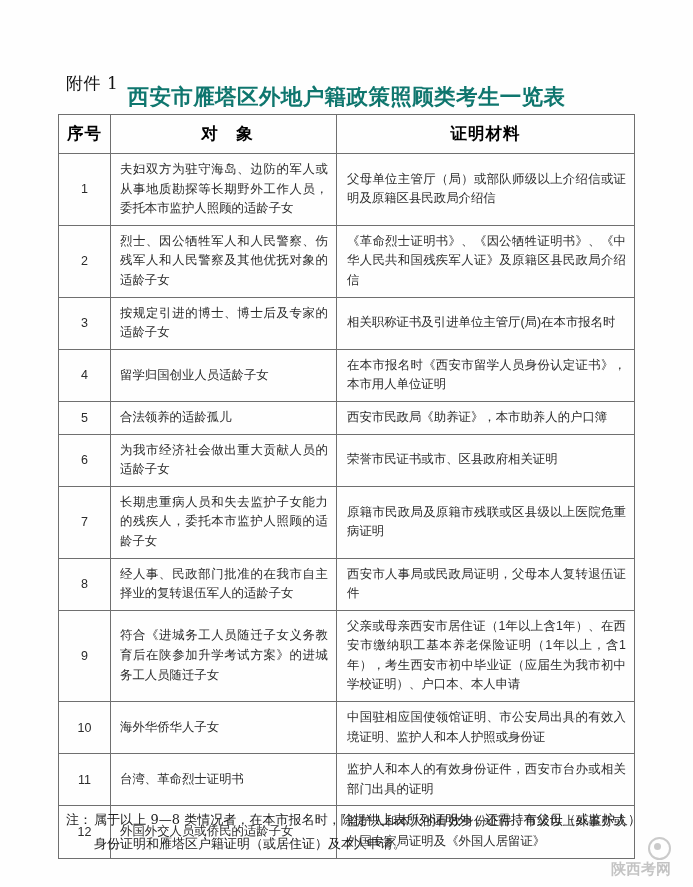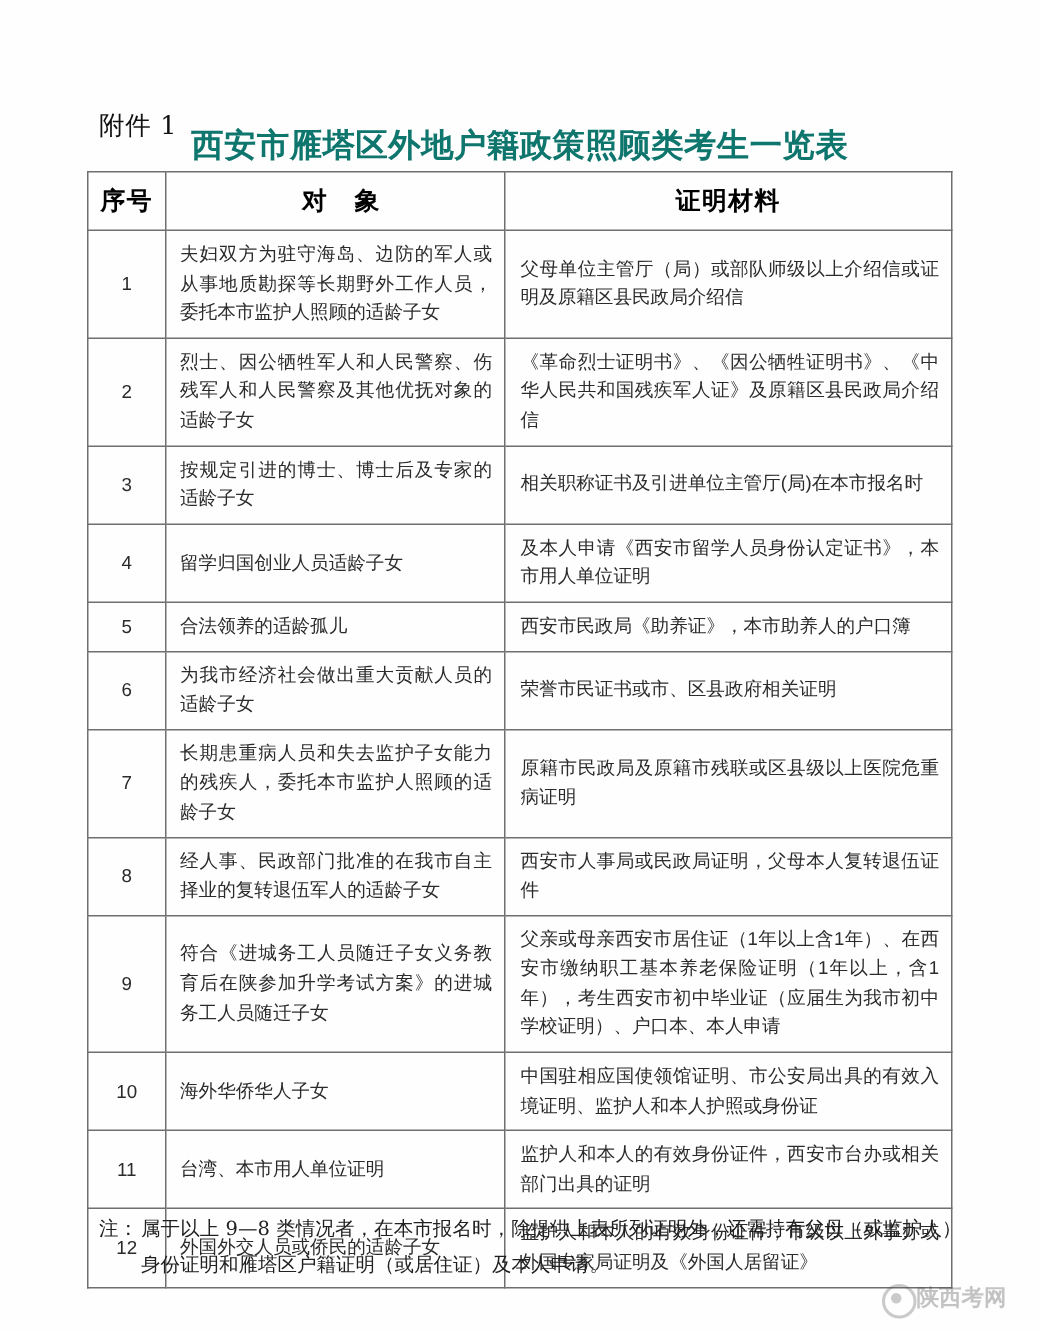--- a/index.html
+++ b/index.html
@@ -121,24 +121,25 @@
     text-align: justify;
     text-justify: inter-ideograph;
   }
 
   
   .watermark {
     position: absolute;
     right: 22px;
     bottom: 8px;
     display: flex;
-    align-items: flex-start;
+    align-items: flex-end;
     gap: 0;
     opacity: 0.30;
     filter: blur(0.35px);
+    flex-direction: column;
   }
   .watermark .wm-logo {
     width: 19px;
     height: 19px;
     border-radius: 50%;
     border: 2px solid #555;
     position: relative;
     flex: none;
   }
   .watermark .wm-logo::after {
@@ -195,21 +196,21 @@
           <td class="cell-proof">《革命烈士证明书》、《因公牺牲证明书》、《中华人民共和国残疾军人证》及原籍区县民政局介绍信</td>
         </tr>
         <tr>
           <td class="cell-no">3</td>
           <td class="cell-obj">按规定引进的博士、博士后及专家的适龄子女</td>
           <td class="cell-proof">相关职称证书及引进单位主管厅(局)在本市报名时</td>
         </tr>
         <tr>
           <td class="cell-no">4</td>
           <td class="cell-obj">留学归国创业人员适龄子女</td>
-          <td class="cell-proof">及本人申请《西安市留学人员身份认定证书》，本市用人单位证明</td>
+          <td class="cell-proof">在本市报名时《西安市留学人员身份认定证书》，本市用人单位证明</td>
         </tr>
         <tr>
           <td class="cell-no">5</td>
           <td class="cell-obj">合法领养的适龄孤儿</td>
           <td class="cell-proof">西安市民政局《助养证》，本市助养人的户口簿</td>
         </tr>
         <tr>
           <td class="cell-no">6</td>
           <td class="cell-obj">为我市经济社会做出重大贡献人员的适龄子女</td>
           <td class="cell-proof">荣誉市民证书或市、区县政府相关证明</td>
@@ -229,21 +230,21 @@
           <td class="cell-obj">符合《进城务工人员随迁子女义务教育后在陕参加升学考试方案》的进城务工人员随迁子女</td>
           <td class="cell-proof">父亲或母亲西安市居住证（1年以上含1年）、在西安市缴纳职工基本养老保险证明（1年以上，含1年），考生西安市初中毕业证（应届生为我市初中学校证明）、户口本、本人申请</td>
         </tr>
         <tr>
           <td class="cell-no">10</td>
           <td class="cell-obj">海外华侨华人子女</td>
           <td class="cell-proof">中国驻相应国使领馆证明、市公安局出具的有效入境证明、监护人和本人护照或身份证</td>
         </tr>
         <tr>
           <td class="cell-no">11</td>
-          <td class="cell-obj">台湾、本市用人单位证明</td>
+          <td class="cell-obj">台湾、革命烈士证明书</td>
           <td class="cell-proof">监护人和本人的有效身份证件，西安市台办或相关部门出具的证明</td>
         </tr>
         <tr>
           <td class="cell-no">12</td>
           <td class="cell-obj">外国外交人员或侨民的适龄子女</td>
           <td class="cell-proof">监护人和本人的有效身份证件，市级以上外事办或外国专家局证明及《外国人居留证》</td>
         </tr>
       </tbody>
     </table>
   </div>

